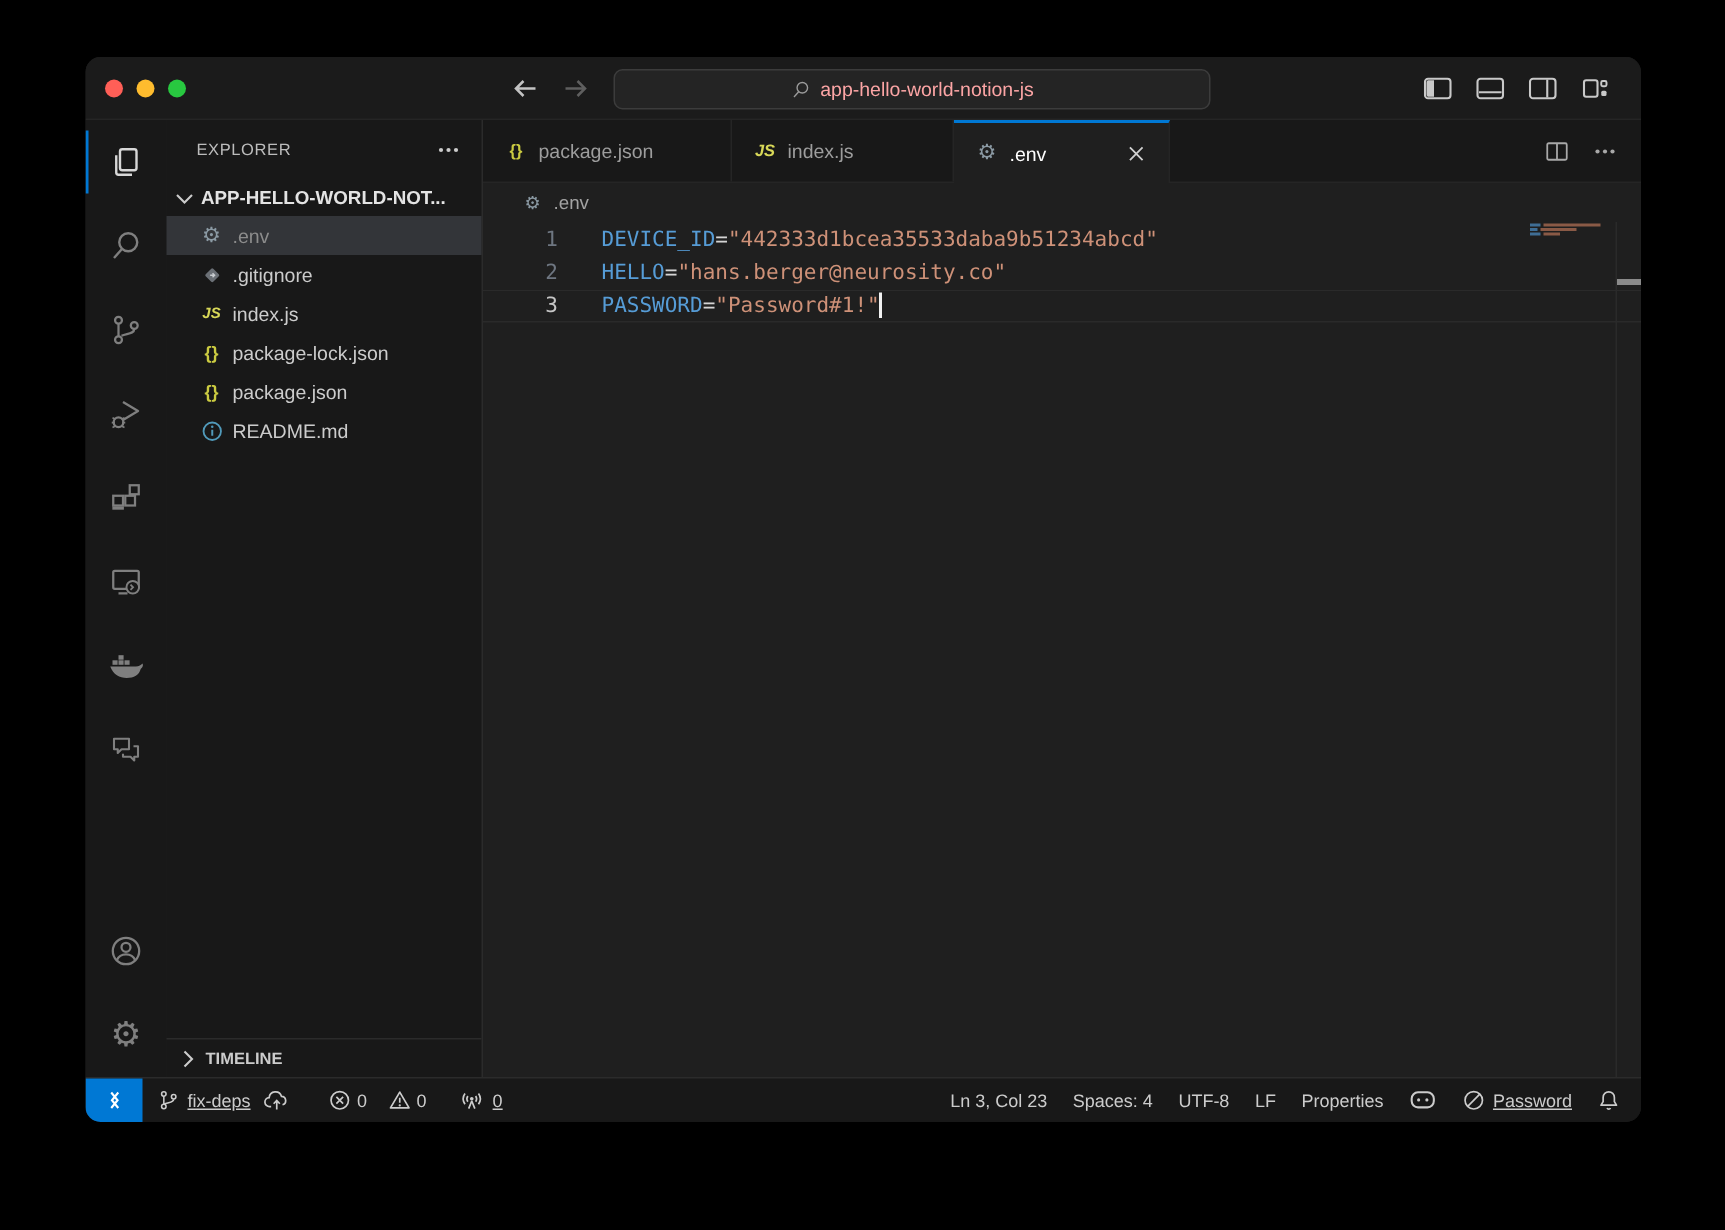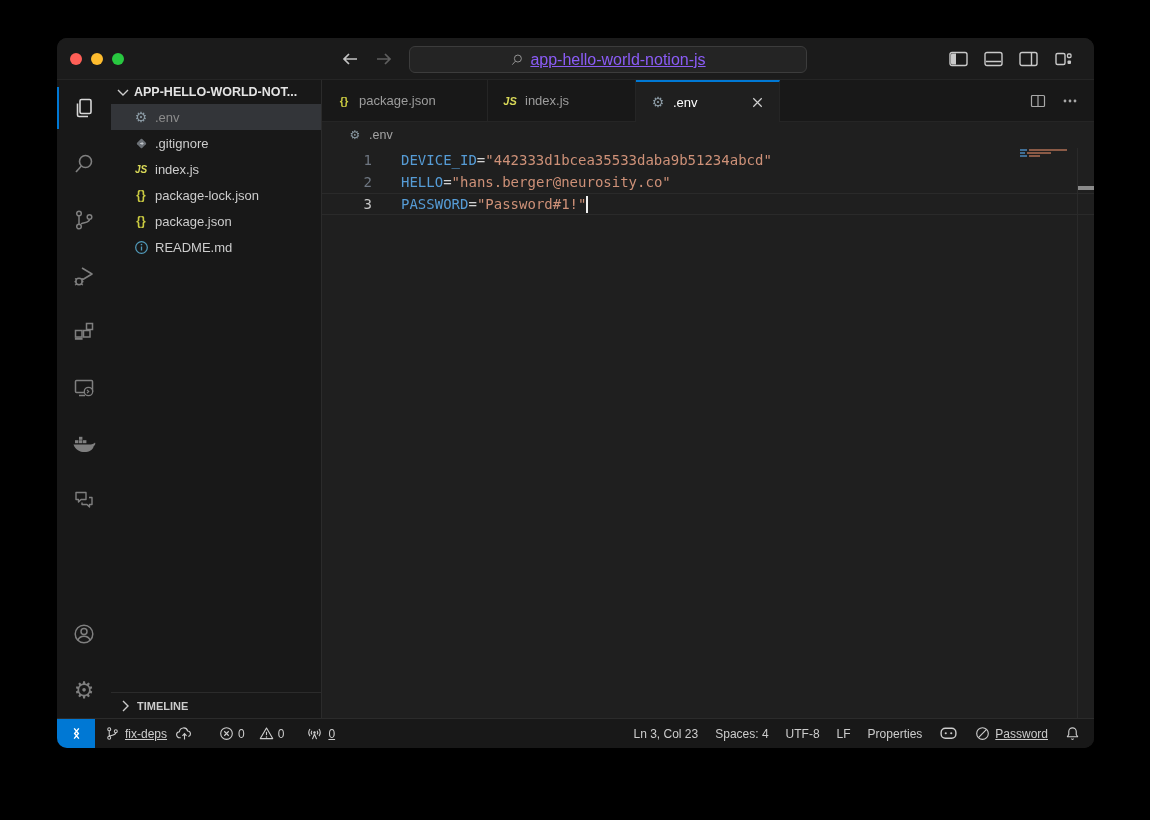--- a/index.html
+++ b/index.html
@@ -12,21 +12,21 @@
   .titlebar { height:42px; background:#1b1b1b; flex:0 0 42px; position:relative;
               display:flex; align-items:center; border-bottom:1px solid #252525; }
   .traffic { display:flex; gap:9px; margin-left:13px; }
   .tl { width:12px; height:12px; border-radius:50%; }
   .tl.red{ background:#ff5f57; } .tl.yellow{ background:#febc2e; } .tl.green{ background:#28c840; }
   .nav-arrows { position:absolute; left:283px; display:flex; gap:14px; align-items:center; }
   .nav-arrows svg { display:block; }
   .searchbox { position:absolute; left:352px; top:8px; width:398px; height:27px;
                background:#242424; border:1px solid #3c3c3c; border-radius:6px;
                display:flex; align-items:center; justify-content:center; gap:6px;
-               color:#8b5cf6; font-size:16px;text-decoration:underline; }
+               color:#fca5a5; font-size:13px; }
   .layout-controls { position:absolute; right:20px; display:flex; gap:15px; align-items:center; }
 
   
   .main { flex:1; display:flex; min-height:0; }
 
   
   .activitybar { width:54px; background:#181818; display:flex; flex-direction:column; }
   .ab-item { height:56px; display:flex; align-items:center; justify-content:center;
              color:#7f7f7f; position:relative; }
   .ab-item.active { color:#d7d7d7; }
@@ -341,20 +341,28 @@
           <svg width="24" height="24">
             <use href="#i-account"></use>
           </svg>
         </div>
       <div class="ab-item">
           <span class="gear-glyph">⚙</span>
         </div>
     </div>
 
     <div class="sidebar">
+      <div class="sb-header">
+        <span class="sb-title">EXPLORER</span>
+        <span class="dots">
+            <svg width="16" height="16">
+              <use href="#i-dots"></use>
+            </svg>
+          </span>
+      </div>
       <div class="tree-root">
         <span style="color:#cccccc">
             <svg width="16" height="16">
               <use href="#i-chev-down"></use>
             </svg>
           </span>
         <span>APP-HELLO-WORLD-NOT...</span>
       </div>
       <div class="tree-row selected dimmed">
         <span class="ficon gear">⚙</span>

